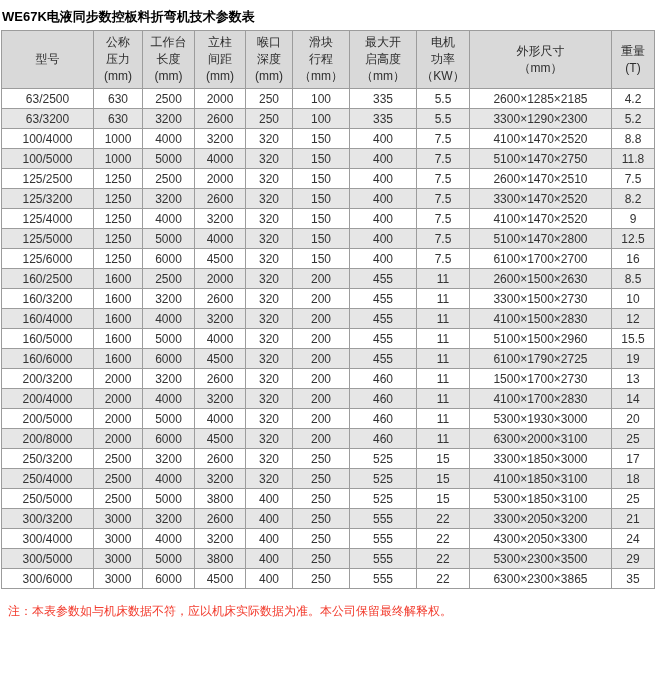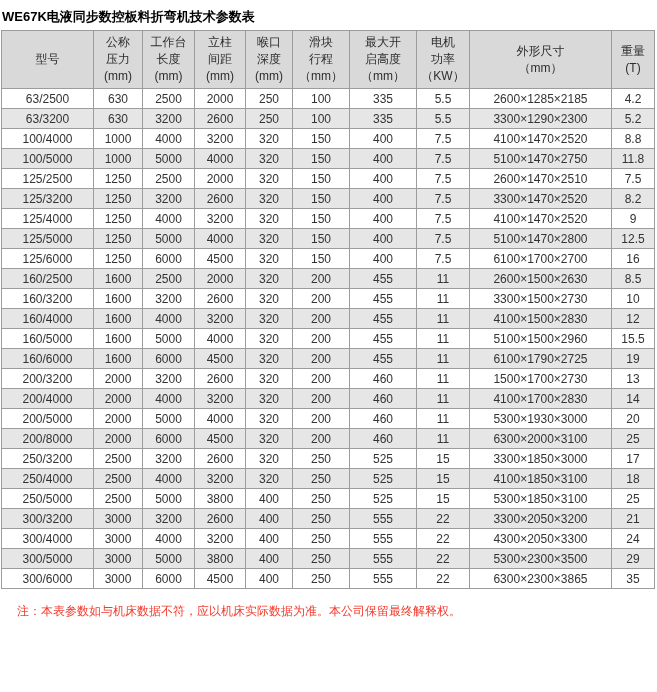--- a/index.html
+++ b/index.html
@@ -52,21 +52,21 @@
     background: #ffffff;
     height: 19px;
     white-space: nowrap;
   }
   .spec-table tbody tr:nth-child(even) td {
     background: #e6e6e6;
   }
   .note {
     color: #f23c2e;
     font-size: 12px;
-    margin: 14px 0 0 17px;
+    margin: 14px 0 0 8px;
     line-height: 16px;
     font-family: Liberation Serif, serif;
   }
   
   col.c0 { width: 92px; }
   col.c1 { width: 49px; }
   col.c2 { width: 52px; }
   col.c3 { width: 51px; }
   col.c4 { width: 47px; }
   col.c5 { width: 57px; }

